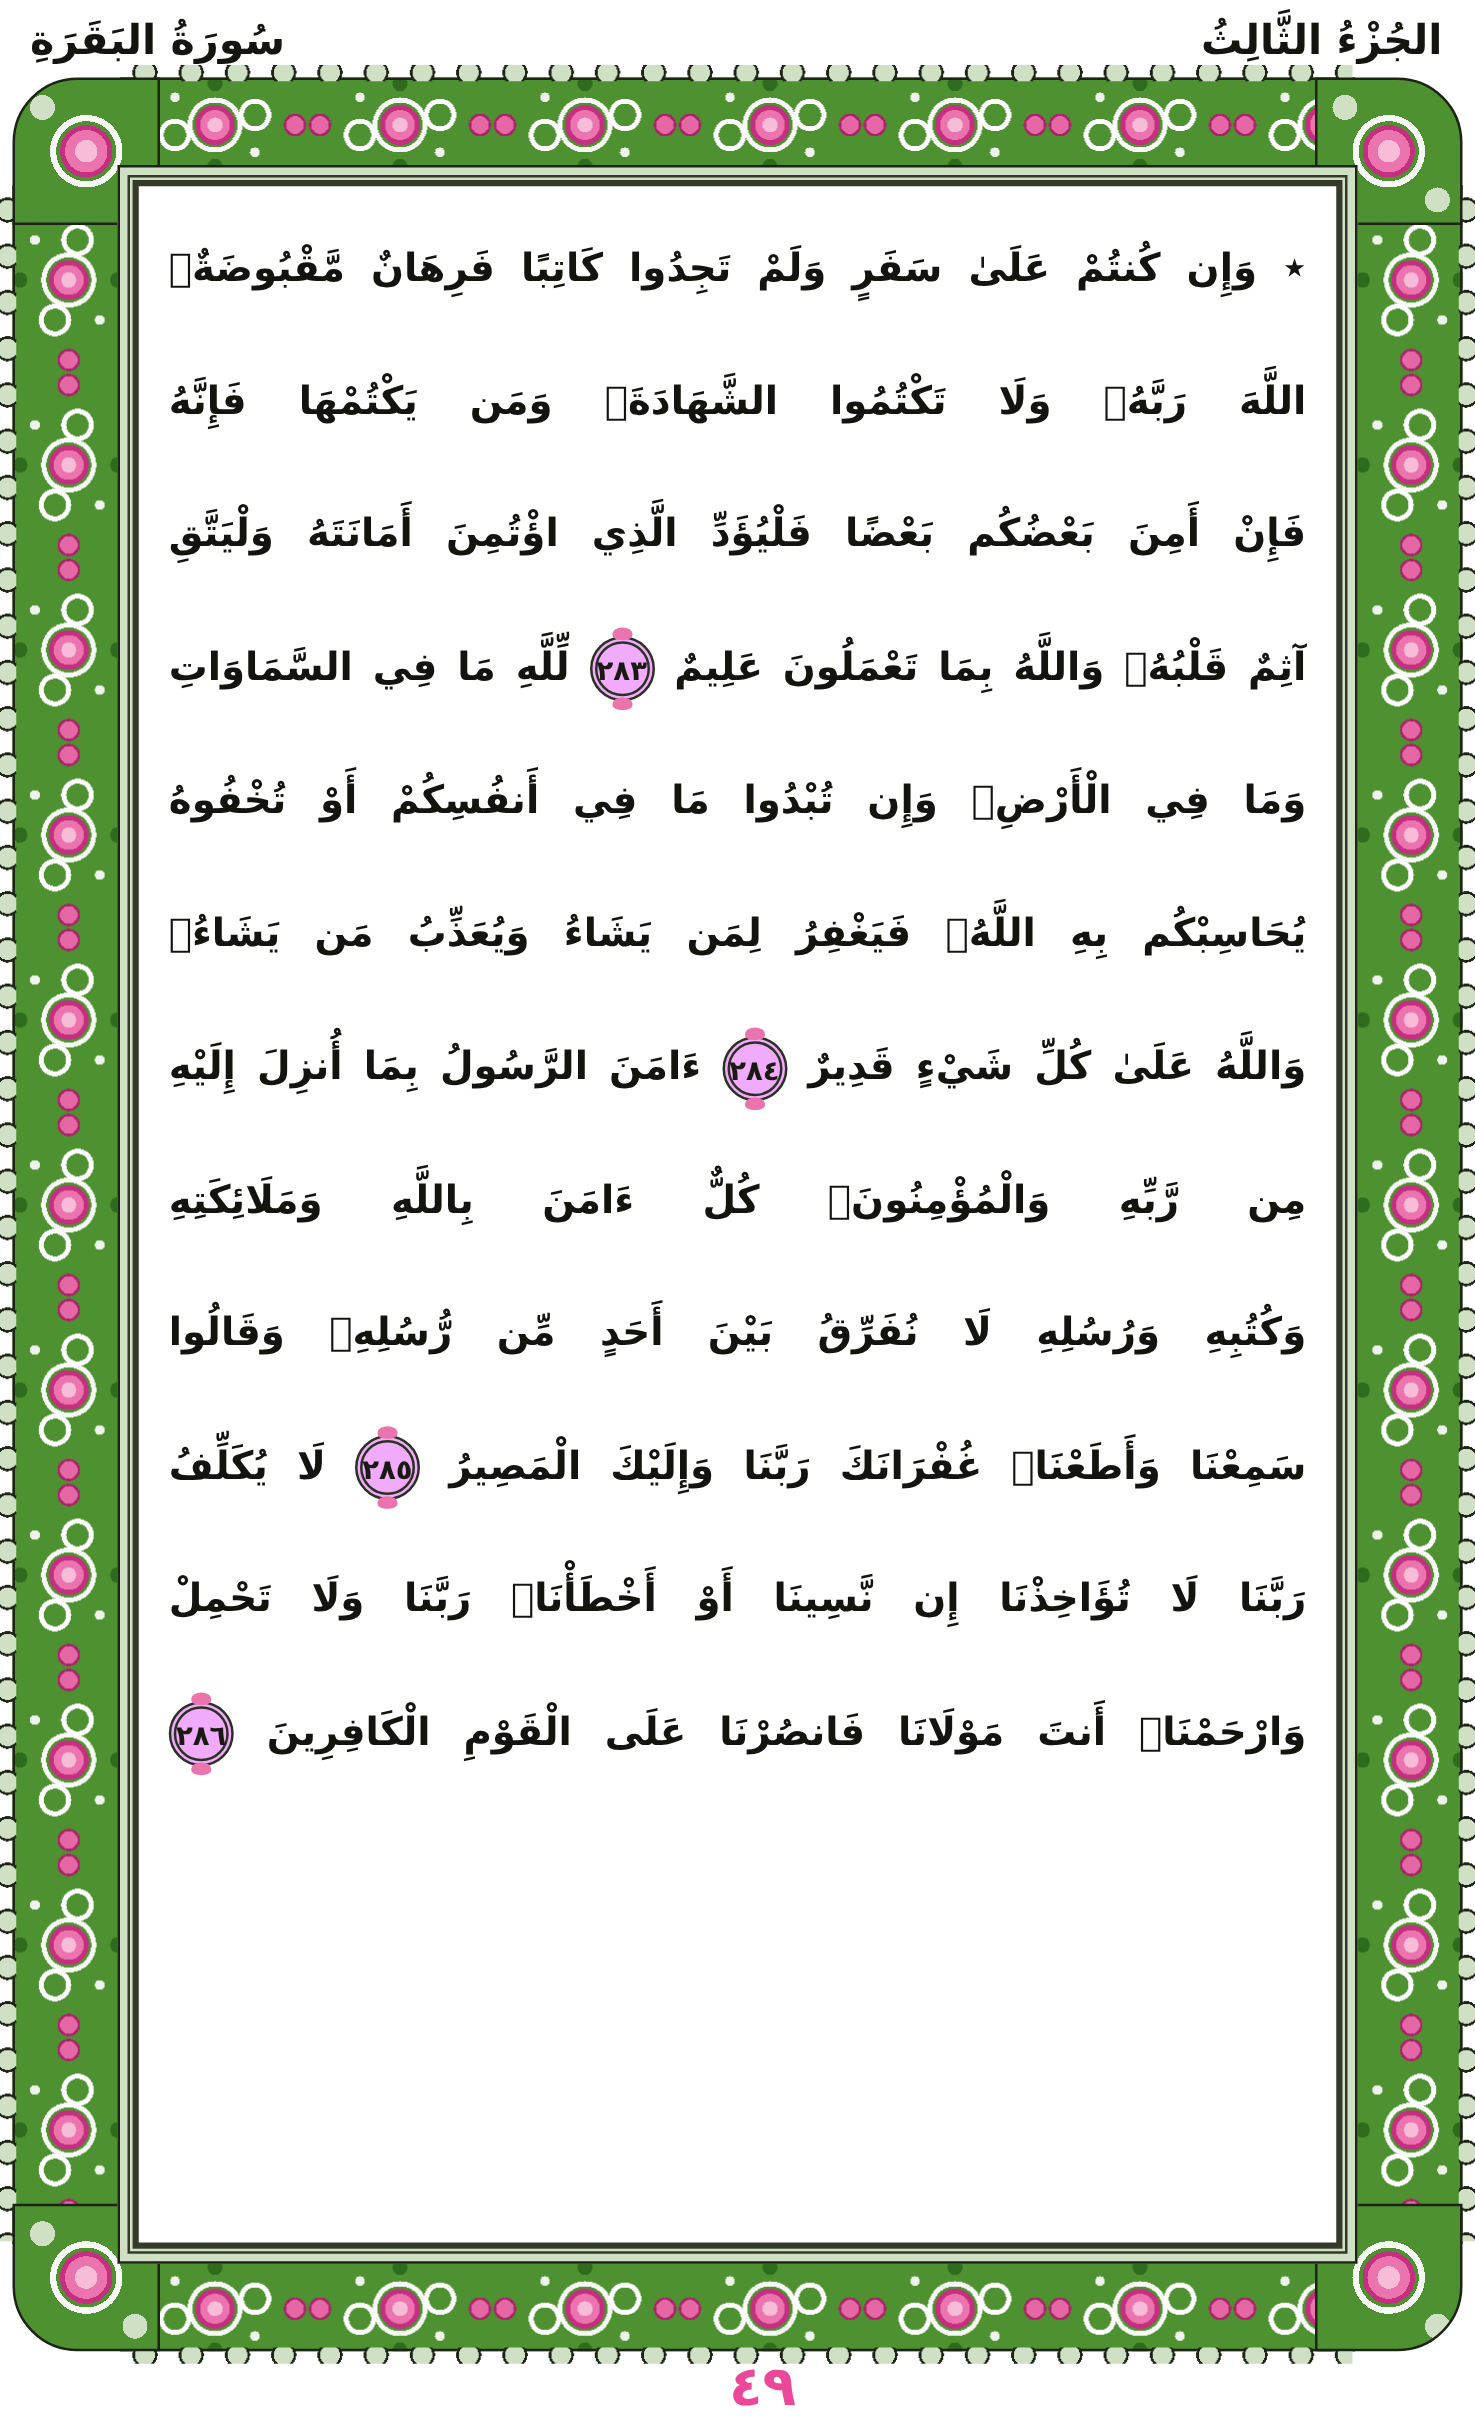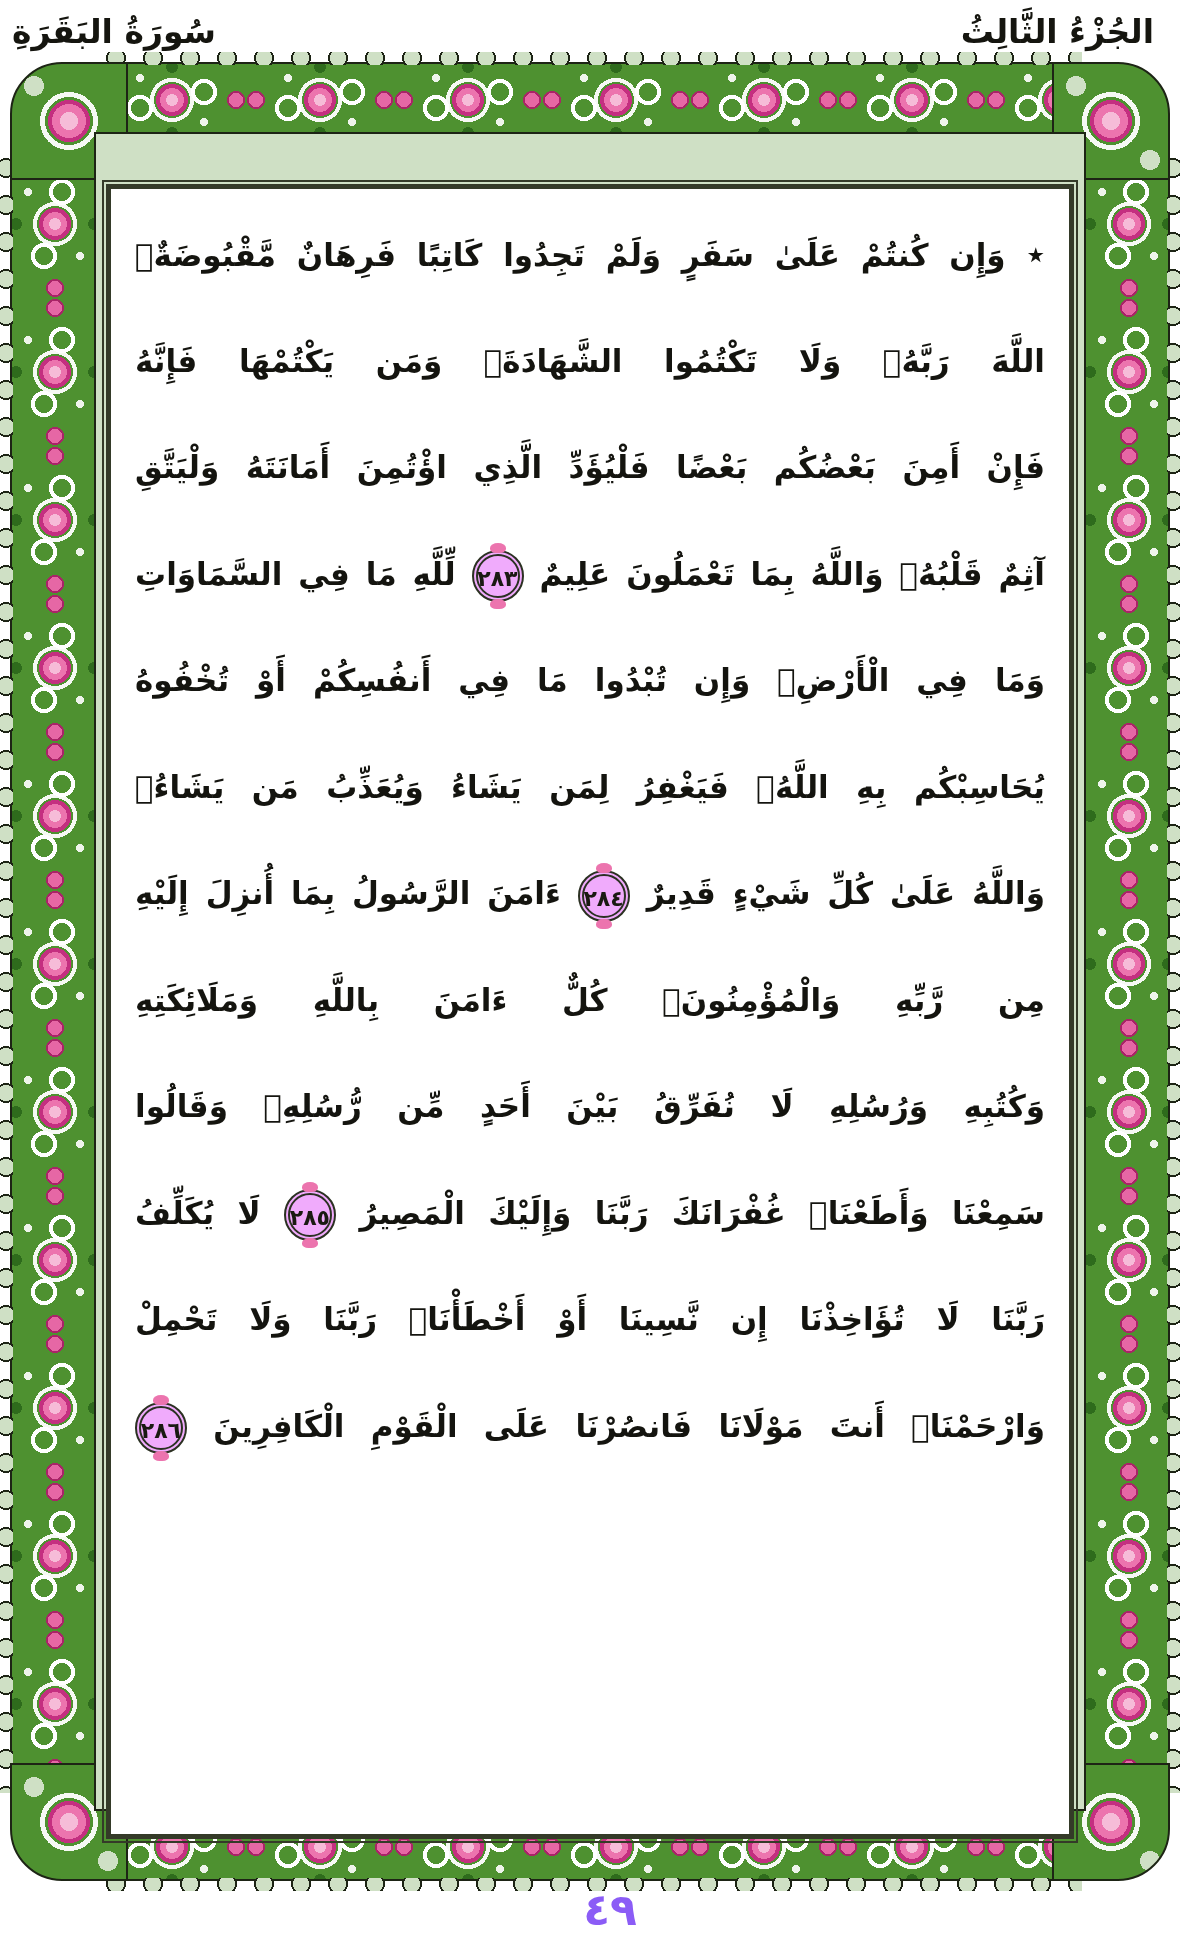--- a/index.html
+++ b/index.html
@@ -2,21 +2,21 @@
 <html lang="ar" dir="rtl"><head>
 <meta charset="utf-8">
 <style>
   html,body{margin:0;padding:0;}
   body{
     width:1180px;height:1937px;position:relative;background:#ffffff;
     font-family:"DejaVu Sans",sans-serif;overflow:hidden;
   }
   
   .hdr{position:absolute;top:6px;font-size:33px;font-weight:bold;color:#15150f;height:52px;line-height:52px;}
-  .hdr-left{left:12px;text-align:center;}
+  .hdr-left{left:24px;text-align:center;}
   .hdr-right{right:26px;}
   
   .frame{position:absolute;left:10px;right:10px;top:62px;bottom:56px;}
   .band{position:absolute;background-color:#4e9130;border:2px solid #1d2415;box-sizing:border-box;}
   .band-h{
     left:86px;right:86px;height:72px;
     background-image:
       radial-gradient(circle at 74px 36px,#f6bcd8 0 6px,#ec74ae 6px 12px,#c42f80 12px 16px,rgba(0,0,0,0) 16px),
       radial-gradient(circle at 74px 36px,rgba(0,0,0,0) 0 18px,rgba(255,255,255,.95) 18px 22px,rgba(0,0,0,0) 22px),
       radial-gradient(circle at 10px 36px,#e667a5 0 7px,#a82567 7px 9px,rgba(0,0,0,0) 9px),
@@ -65,36 +65,36 @@
       radial-gradient(circle at 50% 50%,#f6bcd8 0 9px,#ec74ae 9px 17px,#c42f80 17px 21px,rgba(0,0,0,0) 21px),
       radial-gradient(circle at 50% 50%,rgba(0,0,0,0) 0 24px,rgba(255,255,255,.95) 24px 29px,rgba(0,0,0,0) 29px),
       radial-gradient(circle at 22px 22px,#cfe0c5 0 10px,rgba(0,0,0,0) 10px),
       radial-gradient(circle at 96px 96px,#cfe0c5 0 10px,rgba(0,0,0,0) 10px);}
   .corner-tl{left:0;top:0;border-radius:52px 0 0 0;}
   .corner-tr{right:0;top:0;border-radius:0 52px 0 0;}
   .corner-bl{left:0;bottom:0;border-radius:0 0 0 52px;}
   .corner-br{right:0;bottom:0;border-radius:0 0 52px 0;}
   
   .pale{position:absolute;left:84px;right:84px;top:70px;bottom:70px;background:#cfe0c5;border:2px solid #1d2415;padding:10px;box-sizing:border-box;}
-  .textbox{width:100%;height:100%;background:#ffffff;border:5px solid #343a28;outline:2px solid #343a28;outline-offset:2px;box-sizing:border-box;position:relative;margin-top:40px;}
+  .textbox{width:100%;height:100%;background:#ffffff;border:5px solid #343a28;outline:2px solid #343a28;outline-offset:2px;box-sizing:border-box;position:relative;}
   
   .lines{position:absolute;left:24px;right:24px;top:12px;bottom:8px;}
   .line{height:106.5px;line-height:106.5px;font-size:31px;color:#14140f;
     direction:rtl;text-align:justify;text-align-last:justify;font-weight:bold;letter-spacing:.5px;}
   .seg{white-space:normal;}
   .hizb{font-size:34px;font-weight:normal;}
   .ayah-badge{display:inline-block;width:52px;height:52px;line-height:46px;text-align:center;text-align-last:center;
     border:6px double #2b3122;border-radius:50%;background:#f0abfc;font-size:22px;font-weight:bold;color:#1a1a12;
     vertical-align:middle;position:relative;box-sizing:border-box;letter-spacing:0;}
   .ayah-badge::before,.ayah-badge::after{content:"";position:absolute;left:50%;transform:translateX(-50%);
     width:16px;height:10px;background:#ec74ae;border-radius:50% 50% 40% 40%;}
   .ayah-badge::before{top:-13px;}
   .ayah-badge::after{bottom:-13px;}
   
-  .pageno{position:absolute;bottom:2px;left:0;right:0;text-align:left;text-align-last:center;font-size:44px;font-weight:bold;color:#8b5cf6;margin-left:40px;}
+  .pageno{position:absolute;bottom:2px;left:0;right:0;text-align:left;text-align-last:center;font-size:44px;font-weight:bold;color:#ec4899;margin-left:40px;}
 </style>
 </head>
 <body>
 
 <div class="hdr hdr-left">سُورَةُ البَقَرَةِ</div>
 <div class="hdr hdr-right">الجُزْءُ الثَّالِثُ</div>
 
 <div class="frame">
   <div class="band band-h band-top"></div>
   <div class="band band-h band-bottom"></div>

